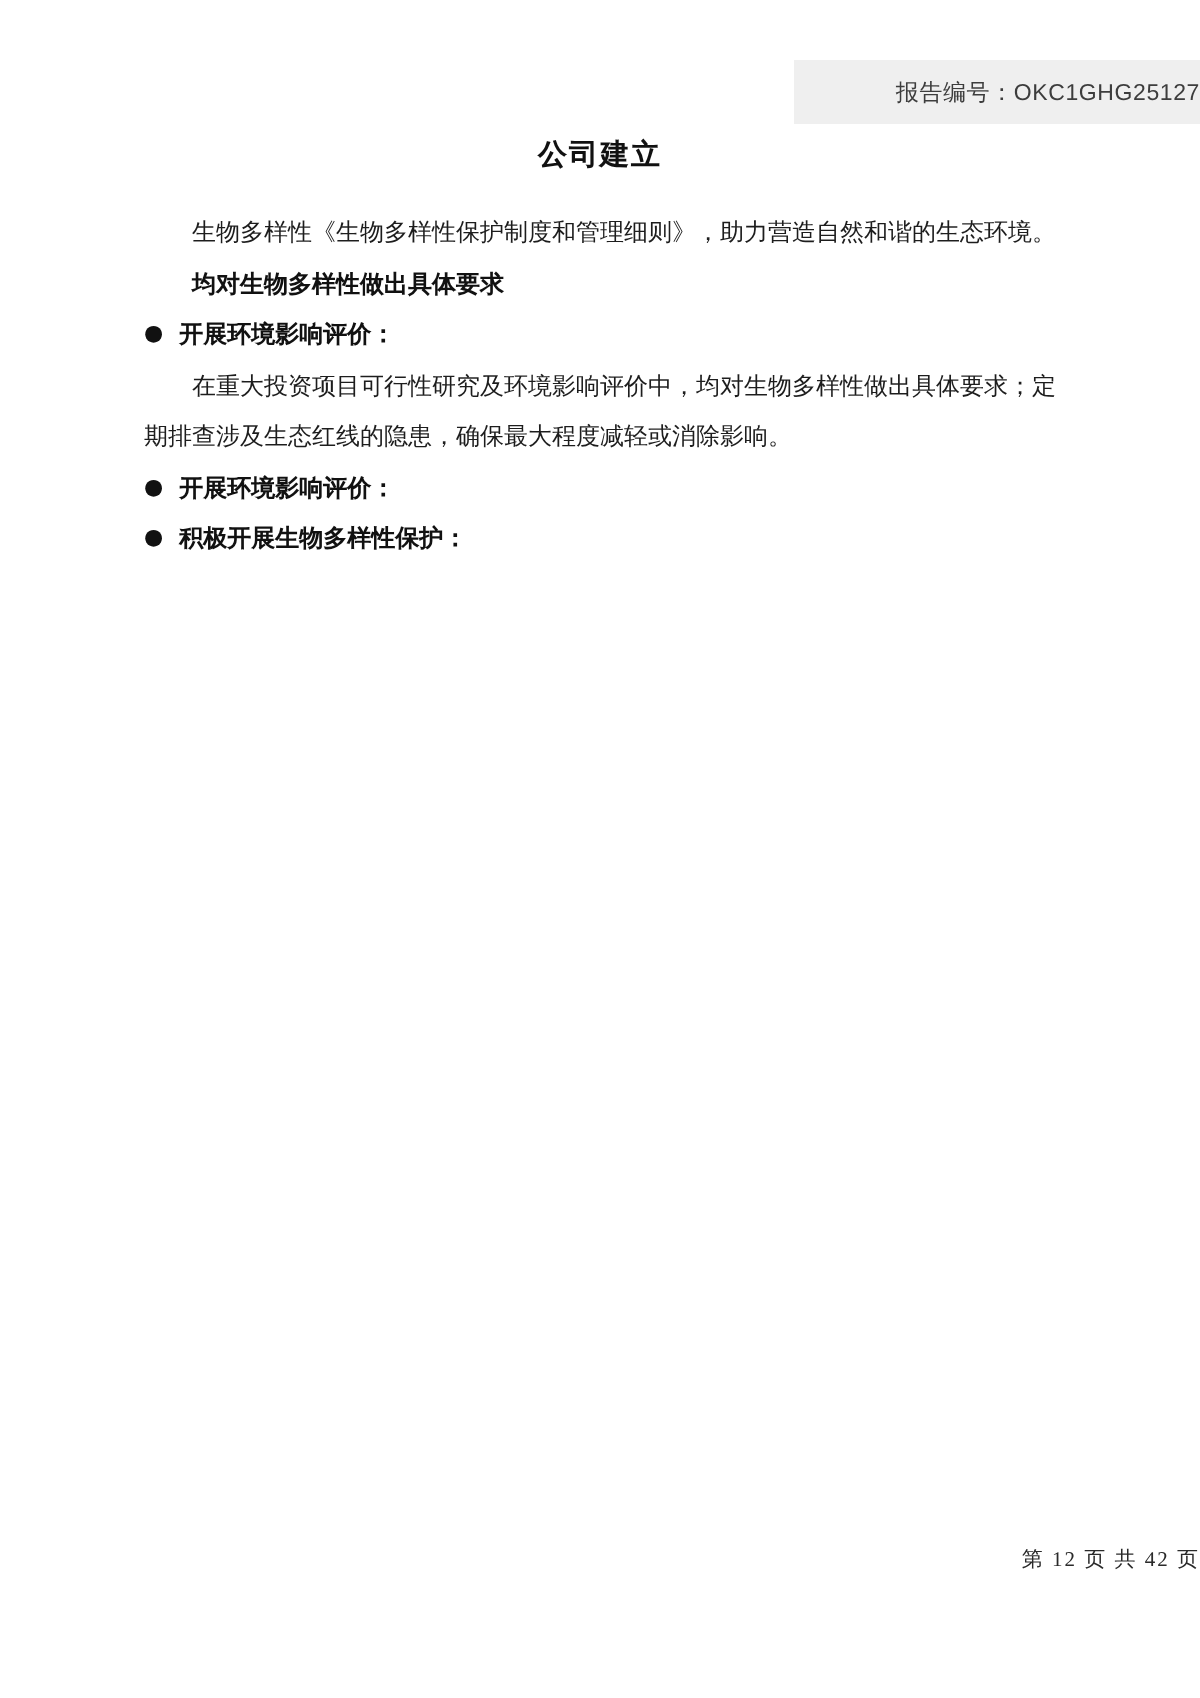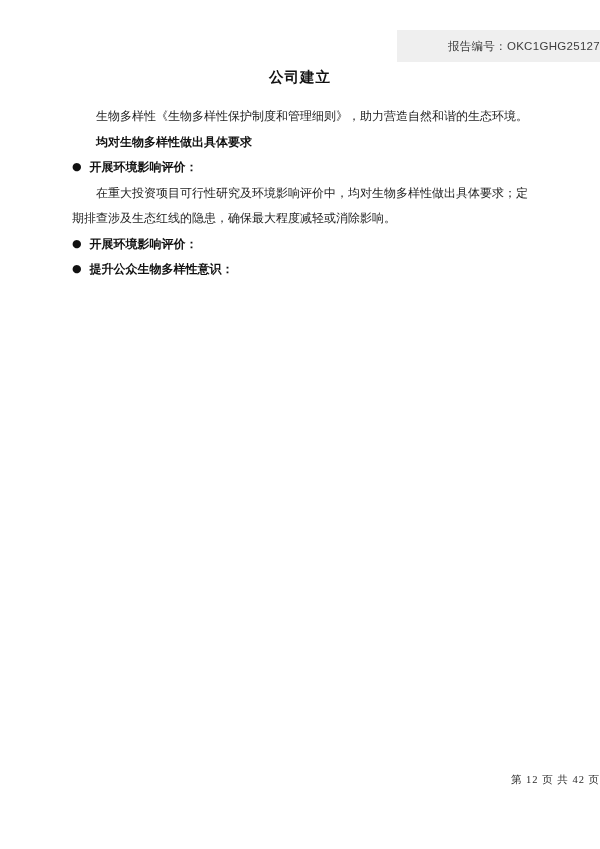--- a/index.html
+++ b/index.html
@@ -120,21 +120,21 @@
     <div>
       <p class="bullet-heading">
         <span class="bullet-dot">●</span>
         <span>开展环境影响评价：</span>
       </p>
     </div>
 
     <div>
       <p class="bullet-heading">
         <span class="bullet-dot">●</span>
-        <span>提升公众生物多样性意识：</span>
+        <span>积极开展生物多样性保护：</span>
       </p>
     </div>
 
   </div>
 
   <div class="page-footer">第 12 页 共 42 页</div>
 
 </div>
 
 </body></html>

